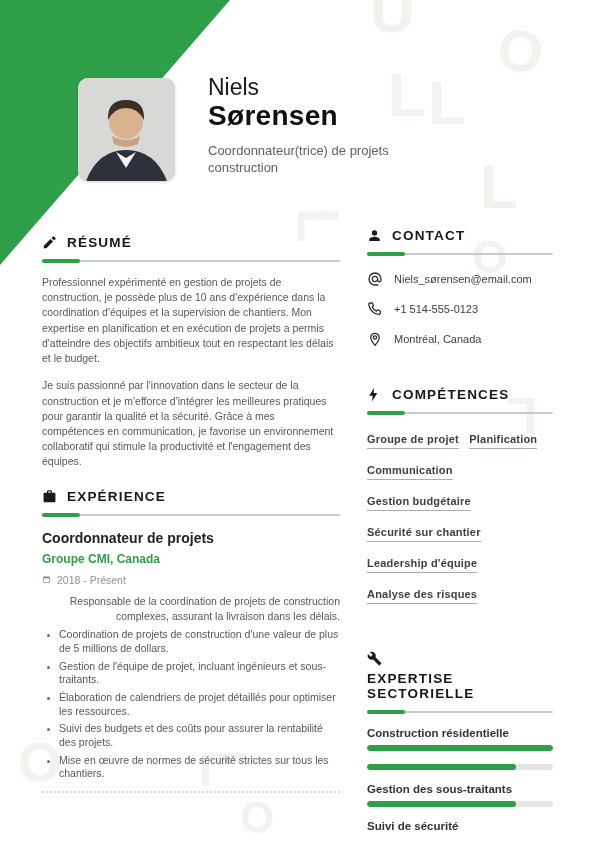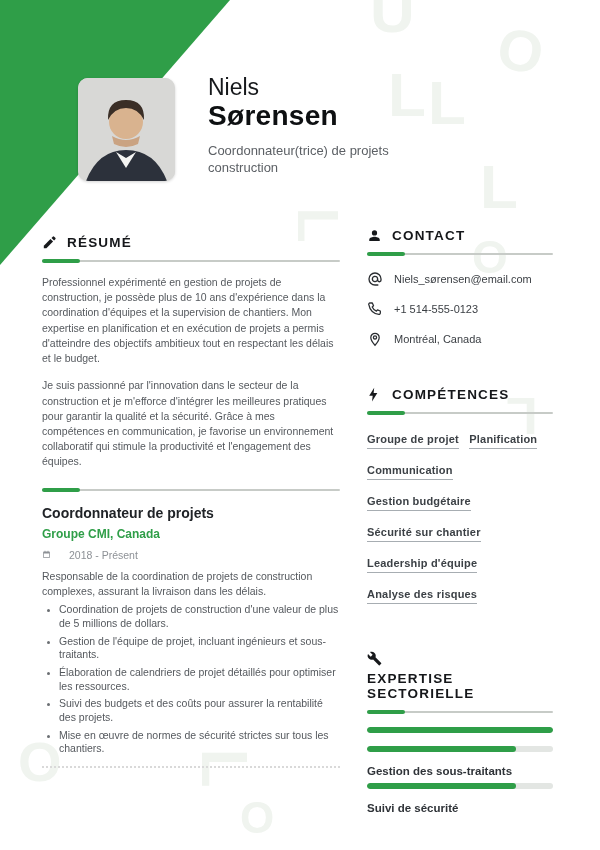--- a/index.html
+++ b/index.html
@@ -49,24 +49,24 @@
   }
 
   
   .para { margin-top:13px; font-size:10.5px; line-height:1.45; color:#55595e; }
   .para + .para { margin-top:12px; }
 
   
   .sec-exp { margin-top:19px; }
   .xp-title   { margin-top:14px; font-size:14px; font-weight:700; color:#202327; }
   .xp-company { margin-top:6px; font-size:12px; font-weight:700; color:#2f9e48; }
-  .xp-date    { margin-top:8px; display:flex; align-items:center; gap:18px;
+  .xp-date    { margin-top:8px; display:flex; align-items:center; gap:6px;
                 font-size:10.5px; color:#8d9196; }
   .xp-date .ic { display:flex; }
-  .xp-summary { margin-top:8px; font-size:10.5px; line-height:1.42; color:#55595e; }
+  .xp-summary { margin-top:8px; font-size:10.5px; line-height:1.42; color:#55595e;text-align:right; }
   .xp-bullets { margin:5px 0 0 17px; }
   .xp-bullets li { font-size:10.5px; line-height:1.3; color:#55595e; margin-bottom:4px; }
   .xp-bullets li::marker { color:#6b6f73; font-size:9px; }
   .dotted-sep { margin-top:10px; border-top:2px dotted #d9d9d9; }
 
   
   .contact-rows { margin-top:16px; }
   .c-row { display:flex; align-items:center; gap:11px; margin-bottom:14px; }
   .c-row .ic { width:16px; height:16px; flex:0 0 auto; display:flex; }
   .c-row .val { font-size:11px; color:#3a3e43; }
@@ -140,20 +140,28 @@
           </svg>
         </span>
         <h2>RÉSUMÉ</h2>
       </div>
       <div class="sec-line"></div>
       <p class="para">Professionnel expérimenté en gestion de projets de construction, je possède plus de 10 ans d'expérience dans la coordination d'équipes et la supervision de chantiers. Mon expertise en planification et en exécution de projets a permis d'atteindre des objectifs ambitieux tout en respectant les délais et le budget.</p>
       <p class="para">Je suis passionné par l'innovation dans le secteur de la construction et je m'efforce d'intégrer les meilleures pratiques pour garantir la qualité et la sécurité. Grâce à mes compétences en communication, je favorise un environnement collaboratif qui stimule la productivité et l'engagement des équipes.</p>
     </section>
 
     <section class="sec-exp">
+      <div class="sec-head">
+        <span class="ic">
+          <svg class="glyph" viewBox="0 0 24 24" fill="#17191c">
+            <path d="M10 2h4a2 2 0 0 1 2 2v2h4A1.5 1.5 0 0 1 21.5 7.5v12A1.5 1.5 0 0 1 20 21H4a1.5 1.5 0 0 1-1.5-1.5v-12A1.5 1.5 0 0 1 4 6h4V4a2 2 0 0 1 2-2zm0 4h4V4h-4v2z"></path>
+          </svg>
+        </span>
+        <h2>EXPÉRIENCE</h2>
+      </div>
       <div class="sec-line"></div>
 
       <div>
         <div class="xp-title">Coordonnateur de projets</div>
         <div class="xp-company">Groupe CMI, Canada</div>
         <div class="xp-date">
           <span class="ic">
             <svg width="9" height="9" viewBox="0 0 24 24" fill="#8d9196">
               <path d="M7 2v2H5a2 2 0 0 0-2 2v13a2 2 0 0 0 2 2h14a2 2 0 0 0 2-2V6a2 2 0 0 0-2-2h-2V2h-2v2H9V2H7zm-2 7h14v10H5V9z"></path>
             </svg>
@@ -242,20 +250,21 @@
           <svg class="glyph" viewBox="0 0 24 24" fill="#17191c">
             <path d="M22.7 19l-9.1-9.1c.9-2.3.4-5-1.5-6.9-2-2-5-2.4-7.4-1.3L9 6 6 9 1.6 4.7C.4 7.1.9 10.1 2.9 12.1c1.9 1.9 4.6 2.4 6.9 1.5l9.1 9.1c.4.4 1 .4 1.4 0l2.3-2.3c.5-.4.5-1.1.1-1.4z"></path>
           </svg>
         </span>
       </div>
       <div class="sec-title">EXPERTISE SECTORIELLE</div>
       <div class="sec-line"></div>
 
       <div class="bars">
         <div class="bar-group">
+          <div class="bar-label">Construction résidentielle</div>
           <div class="bar-track">
             <div class="bar-fill" style="width: 100%;"></div>
           </div>
         </div>
         <div class="bar-group">
           <div class="bar-track">
             <div class="bar-fill" style="width: 80%;"></div>
           </div>
         </div>
         <div class="bar-group">

